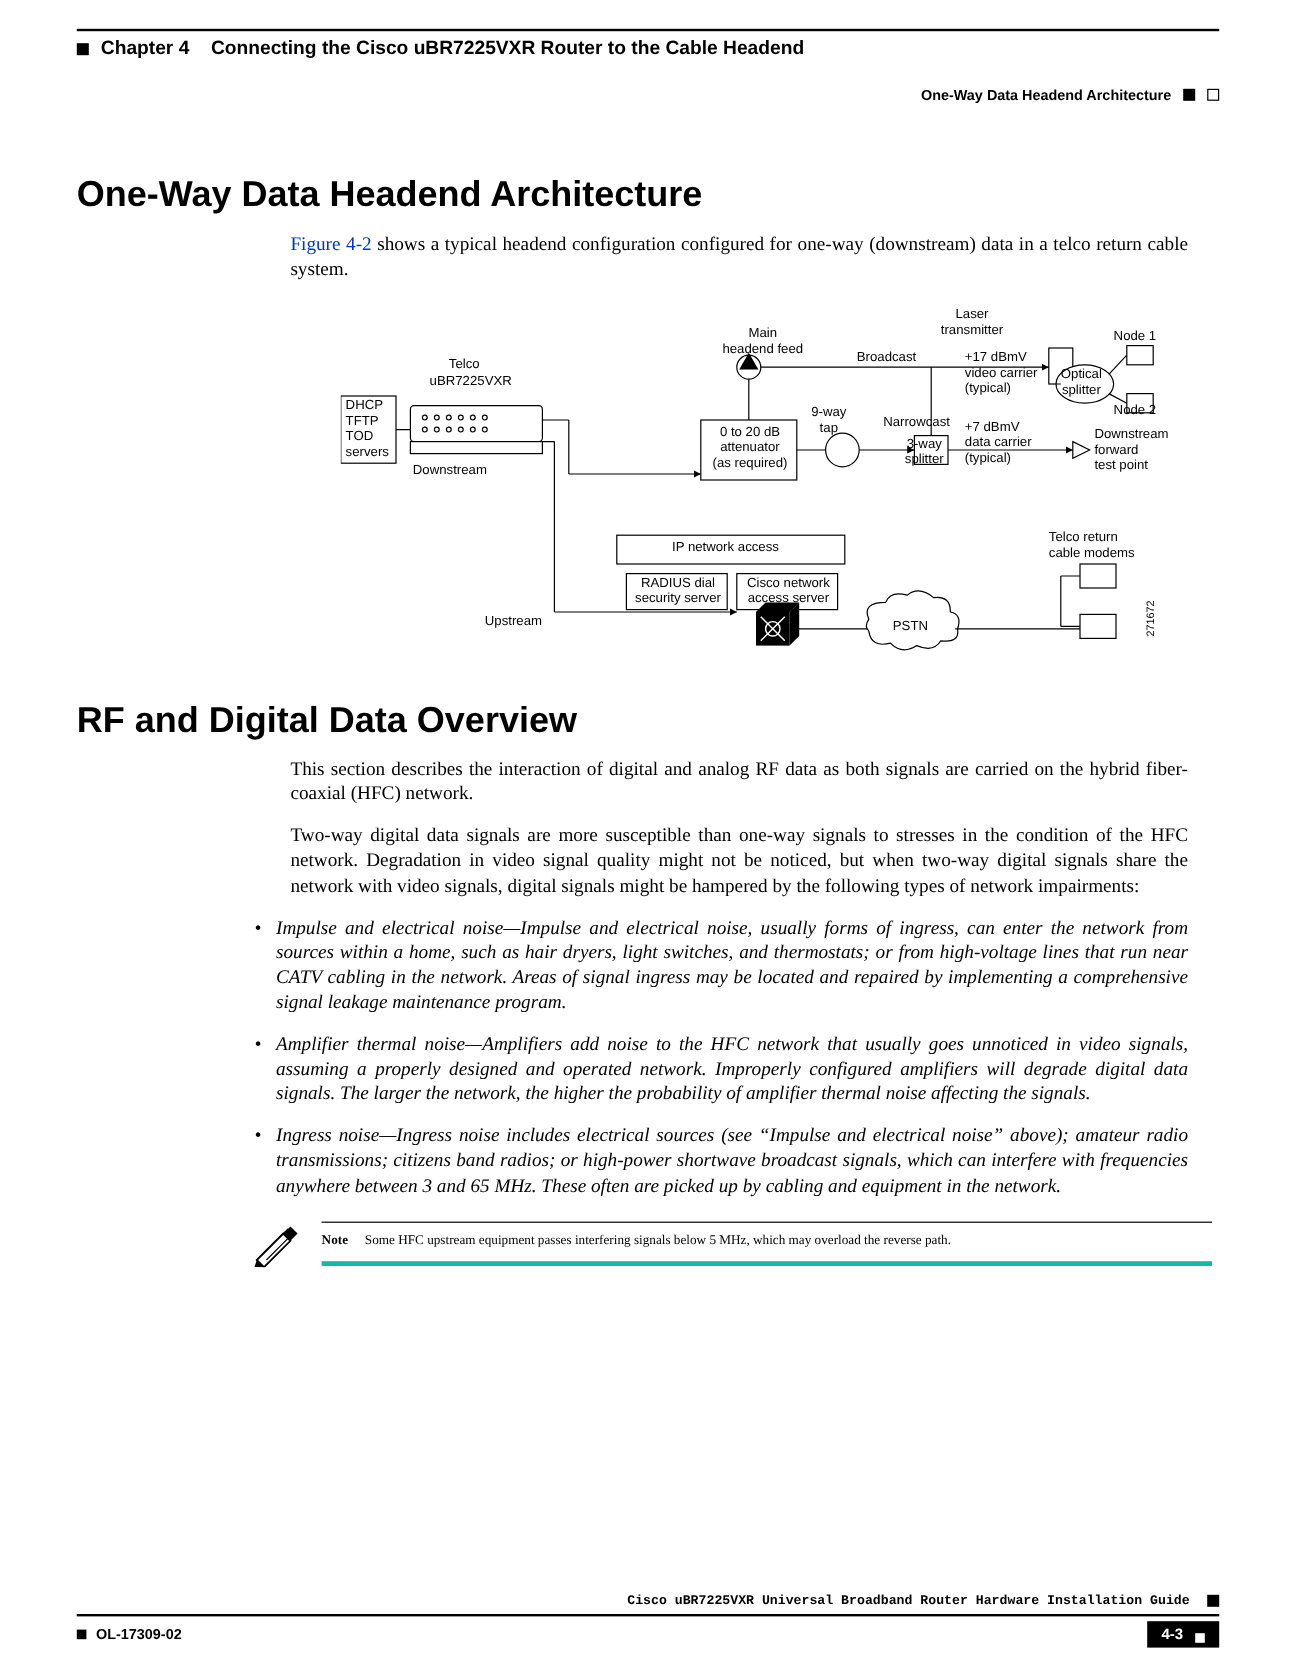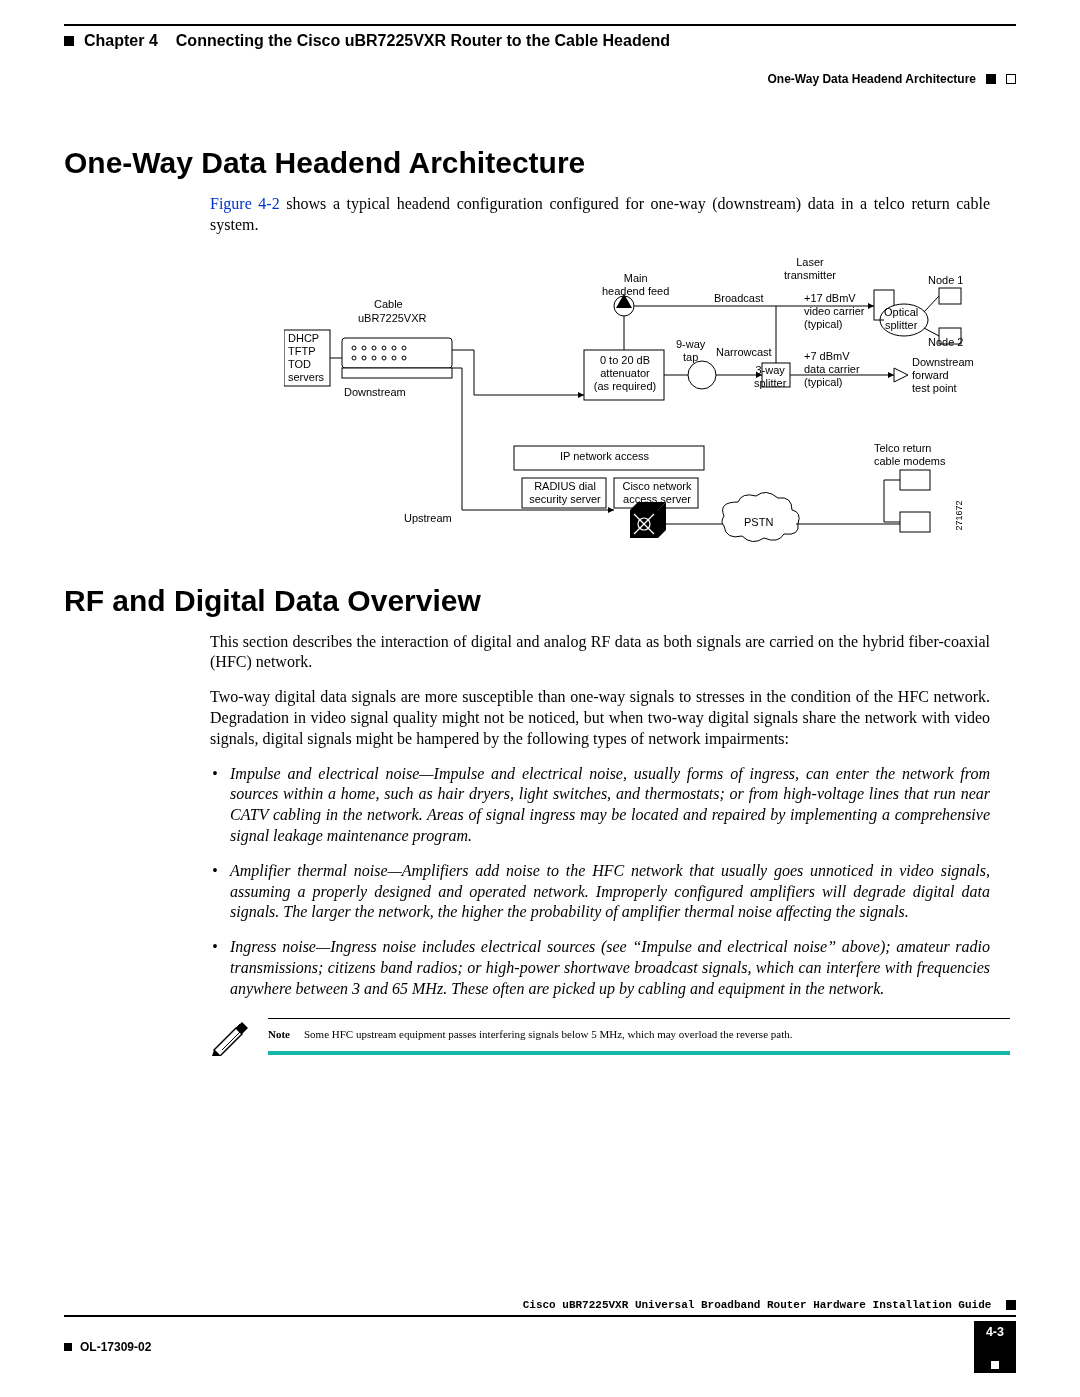--- a/index.html
+++ b/index.html
@@ -46,21 +46,21 @@
     margin-top: 60px;
     margin-bottom: 14px;
   }
   .body-block {
     margin-left: 146px;
     width: 780px;
     font-size: 16px;
     line-height: 1.30;
     text-align: justify;
   }
-  .body-block p { margin-bottom: 14px; }
+  .body-block p { margin-bottom: 14px; margin-left: 32px; }
   a.figref { color: #0033cc; text-decoration: none; }
 
   .figure-caption {
     font-family: Arial, Helvetica, sans-serif;
     font-style: italic;
     font-weight: bold;
     font-size: 13.5px;
     margin: 28px 0 10px 146px;
   }
   .figure-caption .capnum { margin-right: 46px; }
@@ -136,23 +136,22 @@
   }
   .footer .fbar {
     display:flex;
     justify-content:space-between;
     align-items:center;
     font-size:12px;
   }
   .footer .docid { font-weight:bold; display:flex; align-items:center; gap:8px;}
   .footer .pgbox {
     background:#000; color:#fff; padding:4px 12px;
-    font-weight:bold; display:flex; align-items:center; gap:22px;
+    font-weight:bold; display:flex; align-items:flex-end; gap:10px;
     font-size:12.5px;
-    flex-direction:column;
   }
   .footer .pgbox .wsq { width:8px; height:8px; background:#fff; display:inline-block;}
 </style>
 </head>
 <body>
 
 <div class="page">
 
   <div class="top-header">
     <div class="top-left">
@@ -263,36 +262,36 @@
       <path d="M440 266 q-6 -14 14 -14 q4 -10 18 -6 q10 -8 22 2 q14 -2 14 12 q10 2 6 14 q2 12 -14 10 q-6 10 -20 4 q-12 8 -22 -2 q-16 4 -18 -10 q-4 -4 0 -10 Z" fill="#fff" stroke="#000"></path>
       <line x1="512" y1="274" x2="616" y2="274" stroke="#000"></line>
 
       <rect x="616" y="220" width="30" height="20" fill="#fff" stroke="#000"></rect>
       <rect x="616" y="262" width="30" height="20" fill="#fff" stroke="#000"></rect>
       <line x1="616" y1="272" x2="600" y2="272" stroke="#000"></line>
       <line x1="600" y1="272" x2="600" y2="230" stroke="#000"></line>
       <line x1="600" y1="230" x2="616" y2="230" stroke="#000"></line>
     </svg>
 
-    <div class="lbl" style="left:90px;top:48px">Cable</div>
+    <div class="lbl" style="left:90px;top:48px">Telco</div>
     <div class="lbl" style="left:74px;top:62px">uBR7225VXR</div>
     <div class="lbl tl" style="left:4px;top:82px;white-space:pre-line">DHCP
 TFTP
 TOD
 servers</div>
     <div class="lbl tl" style="left:60px;top:136px">Downstream</div>
     <div class="lbl tl" style="left:120px;top:262px">Upstream</div>
     <div class="lbl" style="left:318px;top:22px;white-space:pre-line">Main
 headend feed</div>
     <div class="lbl" style="left:305px;top:104px;width:72px;white-space:pre-line">0 to 20 dB
 attenuator
 (as required)</div>
     <div class="lbl" style="left:392px;top:88px;white-space:pre-line">9-way
 tap</div>
-    <div class="lbl tl" style="left:432px;top:96px">Narrowcast</div>
+    <div class="lbl tl" style="left:452px;top:96px">Narrowcast</div>
     <div class="lbl" style="left:470px;top:114px;white-space:pre-line">3-way
 splitter</div>
     <div class="lbl tl" style="left:430px;top:42px">Broadcast</div>
     <div class="lbl" style="left:500px;top:6px;white-space:pre-line">Laser
 transmitter</div>
     <div class="lbl tl" style="left:520px;top:42px;white-space:pre-line">+17 dBmV
 video carrier
 (typical)</div>
     <div class="lbl tl" style="left:520px;top:100px;white-space:pre-line">+7 dBmV
 data carrier

